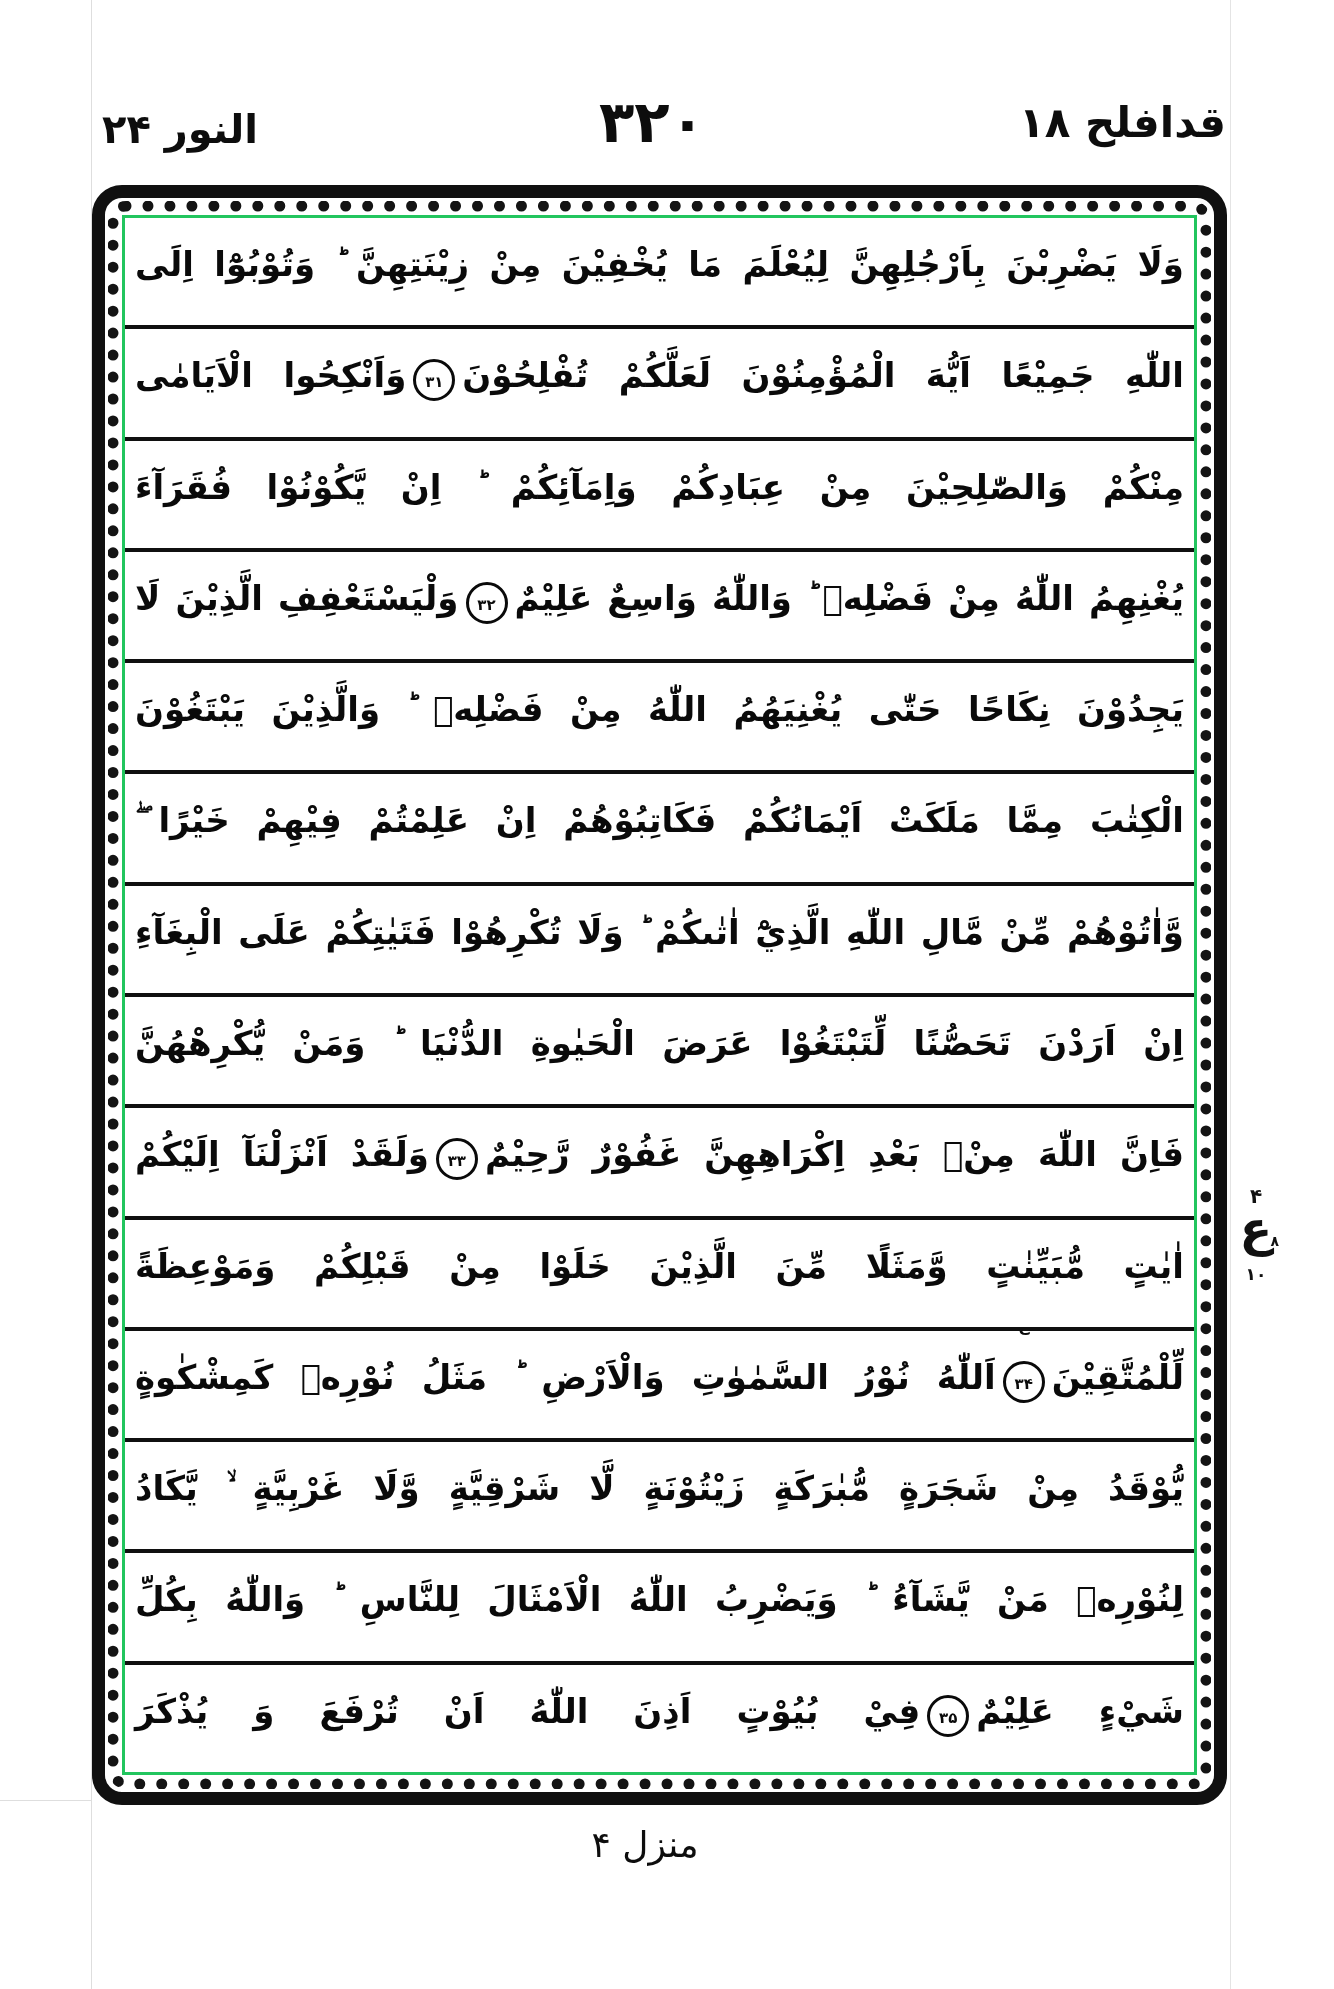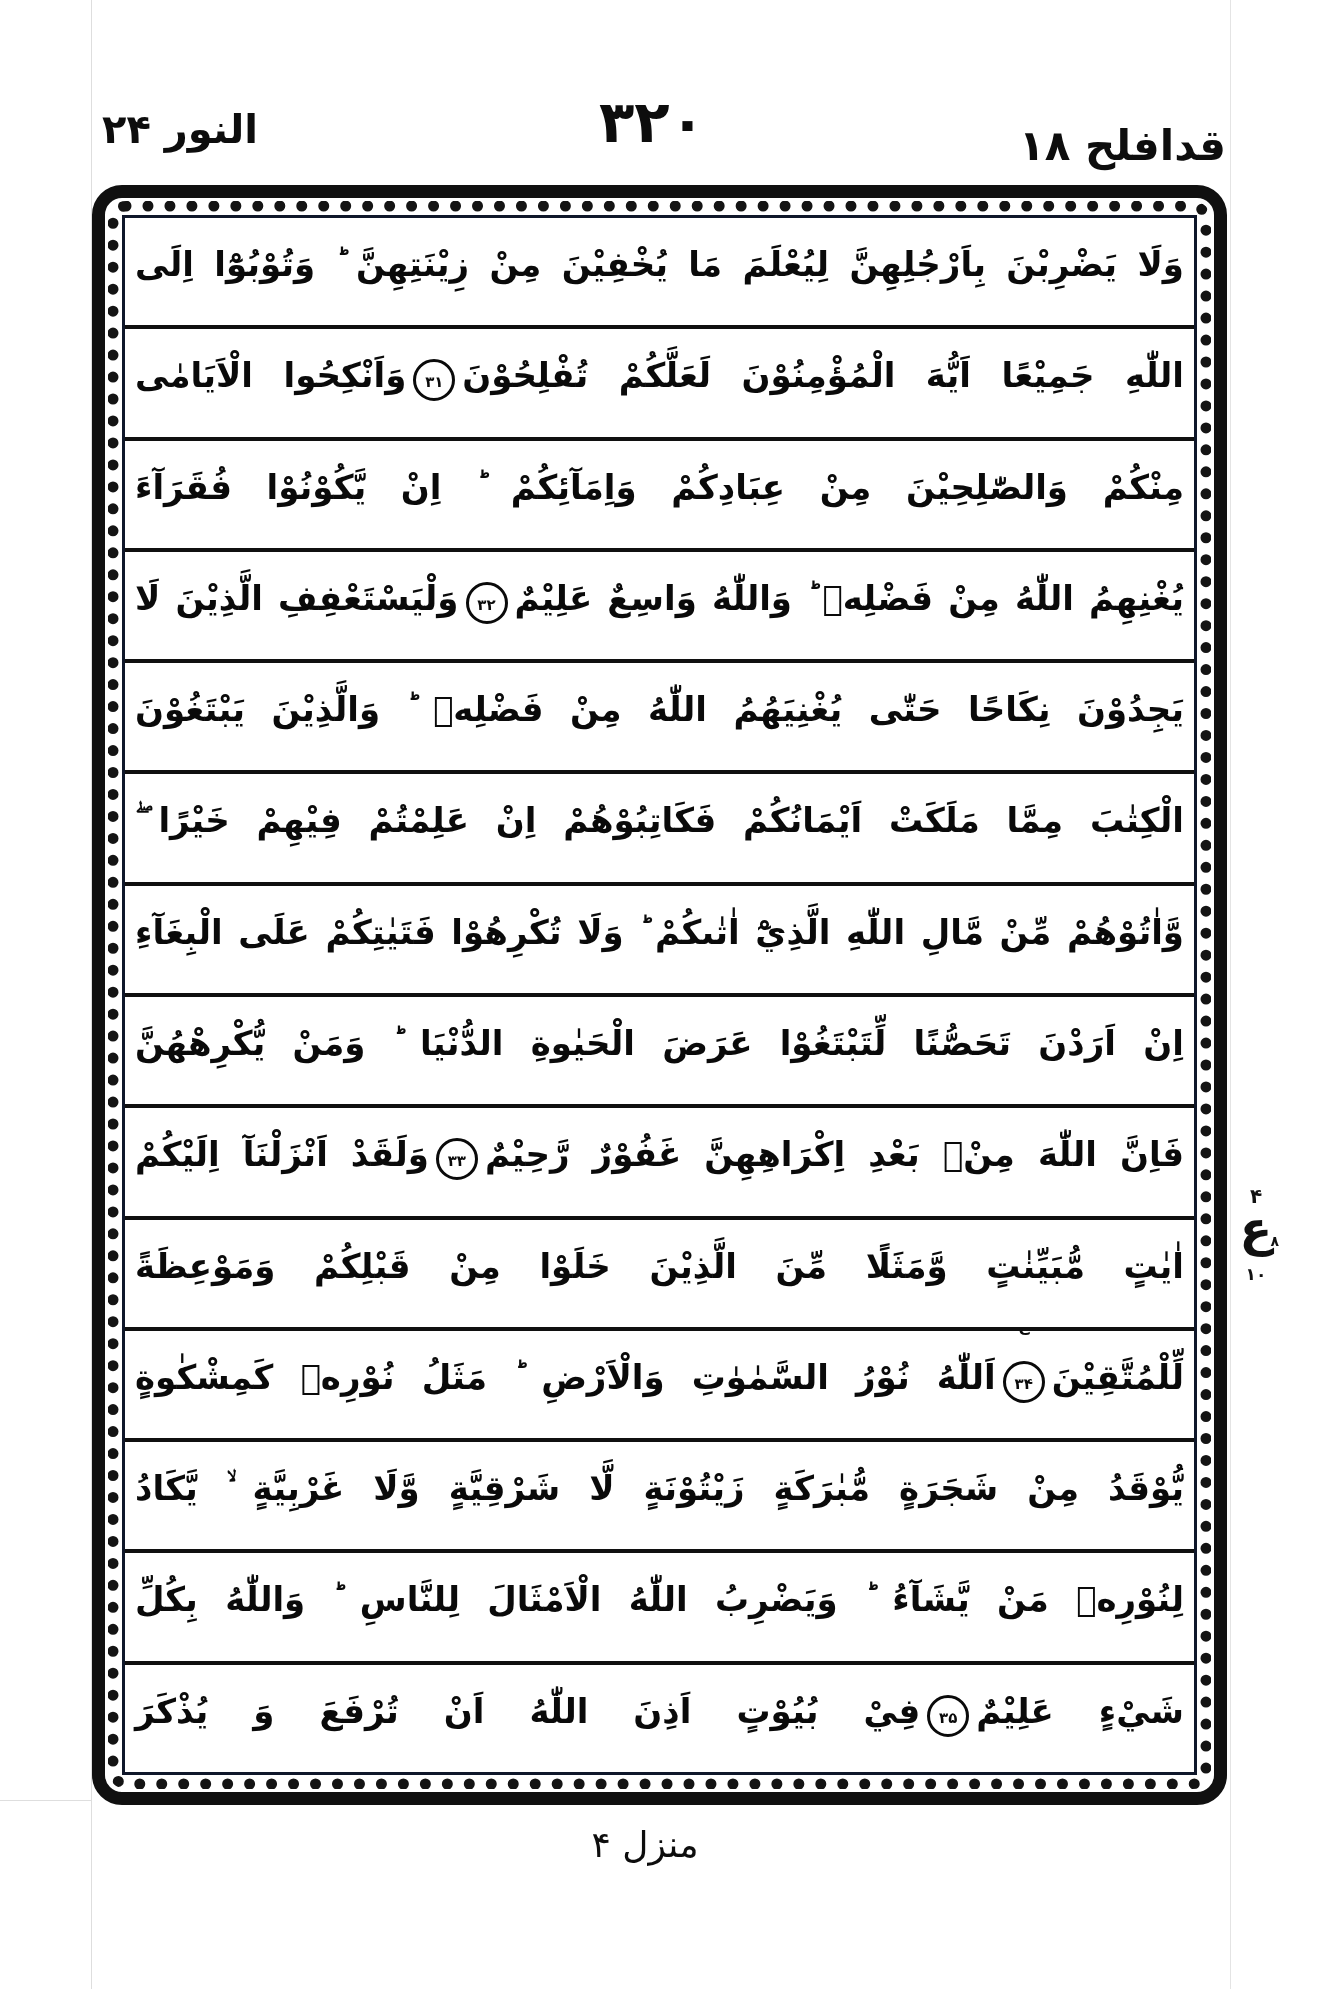--- a/index.html
+++ b/index.html
@@ -8,37 +8,37 @@
     font-family:"DejaVu Sans",sans-serif;color:#0d0d0d;overflow:hidden;direction:rtl;
   }
   
   .scan-vline{position:absolute;top:0;width:1px;height:1989px;background:#dedede;}
   .scan-vline.left{left:91px;}
   .scan-vline.right{left:1230px;background:#e4e4e4;}
   .scan-hline{position:absolute;top:1800px;left:0;width:92px;height:1px;background:#dedede;}
 
   
   .hdr{position:absolute;font-weight:bold;white-space:nowrap;}
-  .hdr-juz{top:98px;right:108px;font-size:42px;margin-top:23px;}
+  .hdr-juz{top:98px;right:108px;font-size:42px;}
   .hdr-page{top:88px;left:652px;transform:translateX(-50%);font-size:58px;direction:rtl;}
   .hdr-surah{top:106px;left:102px;font-size:40px;}
 
   
   .frame{
     position:absolute;left:92px;top:185px;width:1135px;height:1620px;
     box-sizing:border-box;border:13px solid #101010;border-radius:30px;padding:3px;
     background:#ffffff;
   }
   .beads{
     width:100%;height:100%;box-sizing:border-box;
     border:11px dotted #141414;border-radius:18px;padding:3px;
   }
   .inner-frame{
     width:100%;height:100%;box-sizing:border-box;
-    border:3px solid #0f172a;display:flex;flex-direction:column;background:#fff;
+    border:3px solid #22c55e;display:flex;flex-direction:column;background:#fff;
   }
 
   
   .row{
     flex:1;min-height:0;border-bottom:4px solid #101010;
     overflow:hidden;direction:rtl;
     text-align:justify;text-align-last:justify;text-justify:inter-word;
     padding:0 10px;line-height:92px;
     font-size:34px;font-weight:bold;color:#0a0a0a;white-space:nowrap;
   }

